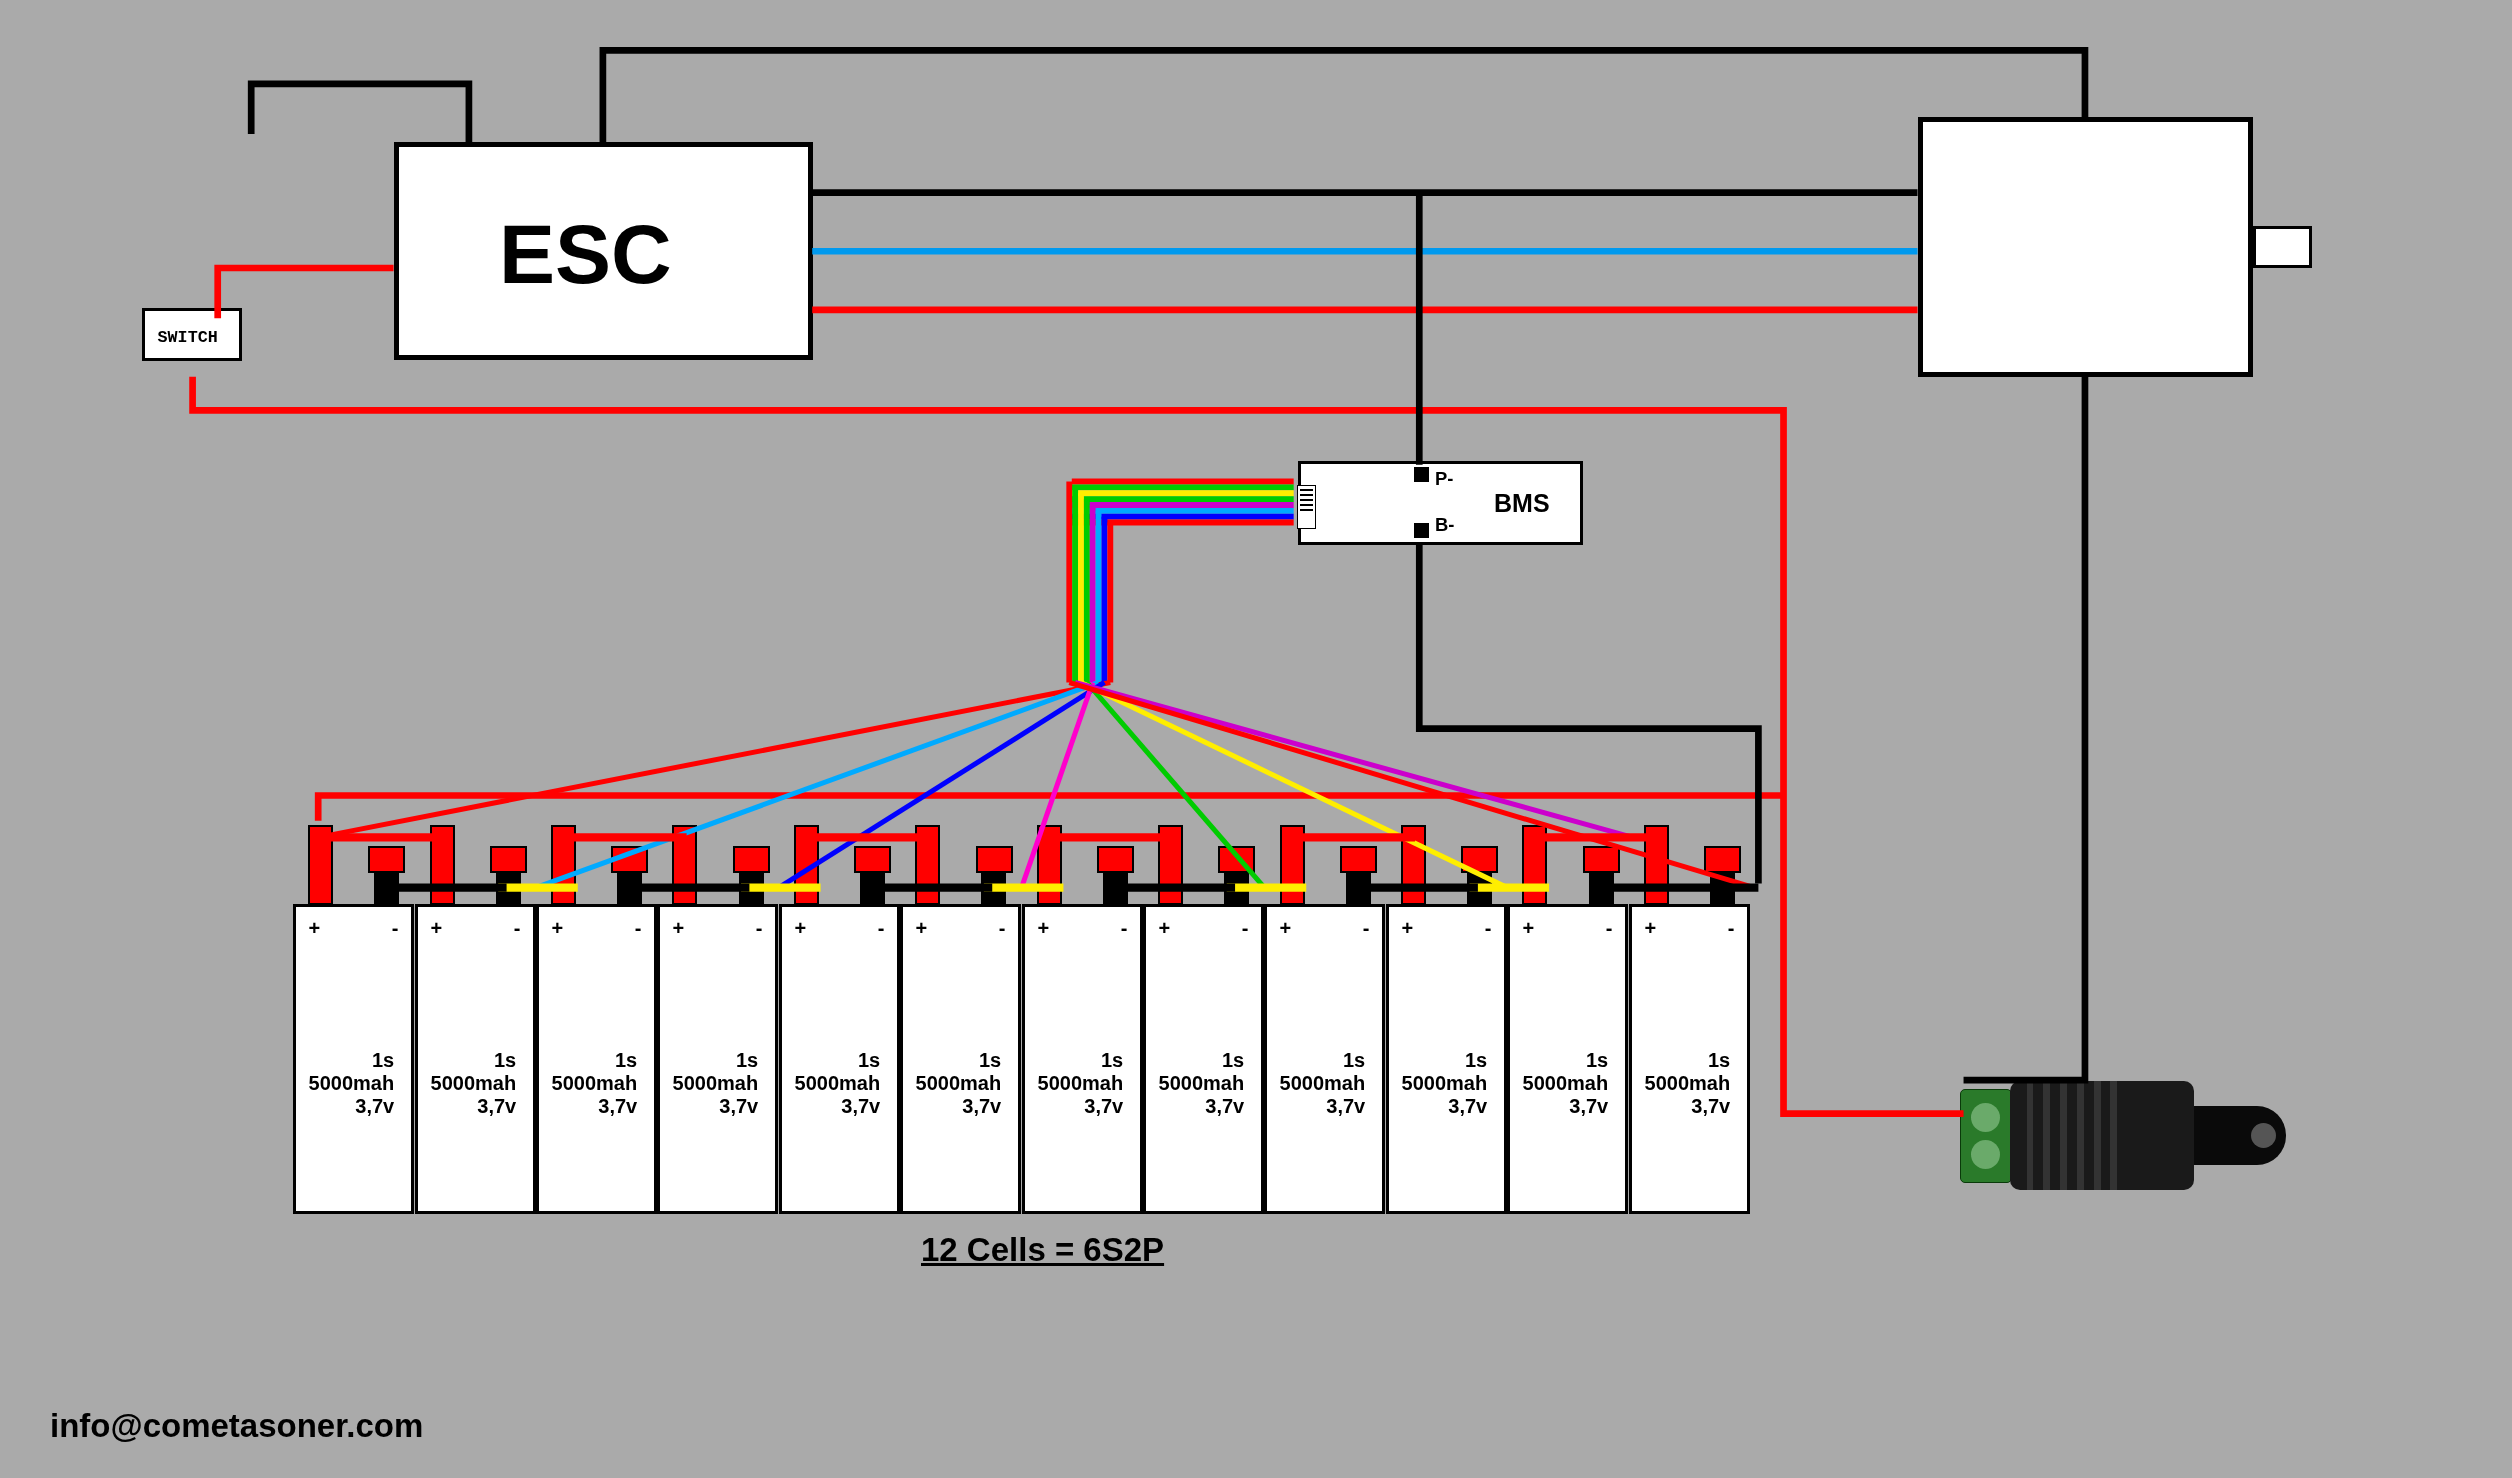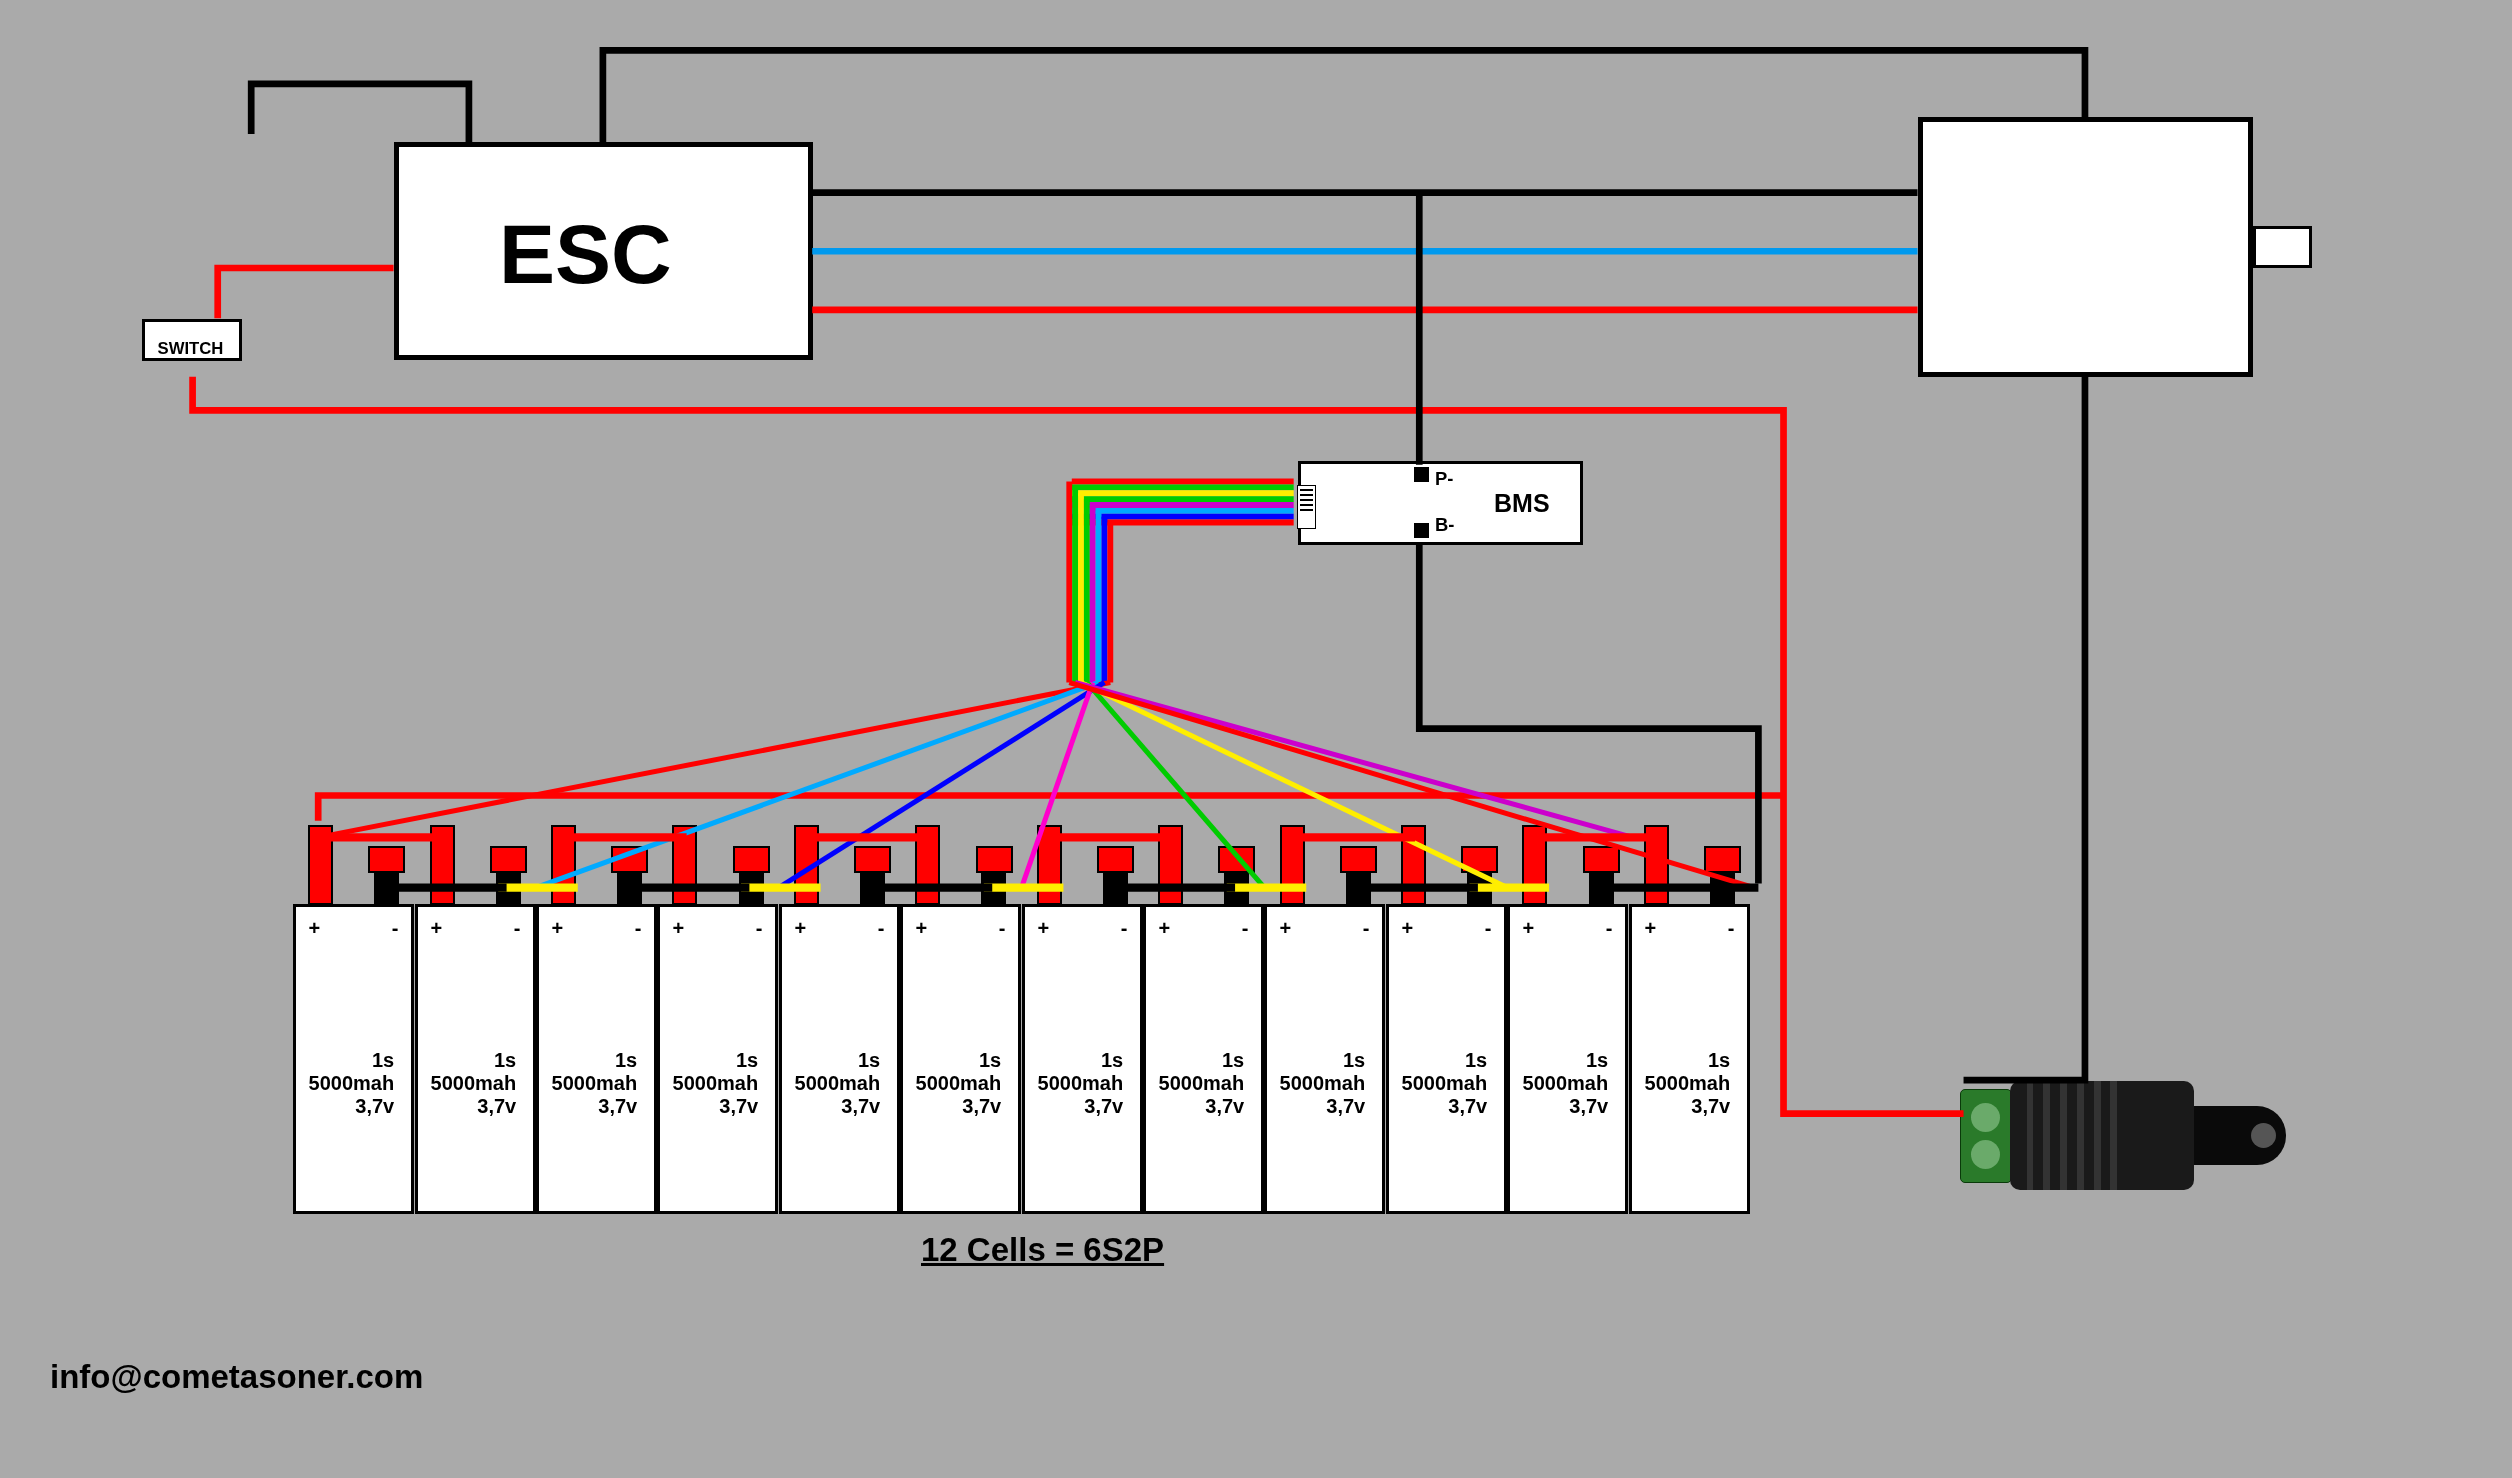--- a/index.html
+++ b/index.html
@@ -74,21 +74,21 @@
 <div id="stage" style="transform: scale(1);">
 
   <div class="block" style="left:394px; top:142px; width:419px; height:218px;">
     <div class="label" style="left:100px; top:59px; font-size:84px;">ESC</div>
   </div>
 
   <div class="block" style="left:1918px; top:117px; width:335px; height:260px;"></div>
 
   <div class="block" style="left:2253px; top:226px; width:59px; height:42px; border-width:3.3px;"></div>
 
-  <div class="block" style="left:142px; top:319px; width:100px; height:42px; border-width:3.3px;">
+  <div class="block" style="left:142px; top:308px; width:100px; height:53px; border-width:3.3px;font-family:Liberation Mono, monospace;">
     <div class="label" style="left:12.6px; top:16.7px; font-size:16.7px;">SWITCH</div>
   </div>
 
   <div class="block" style="left:1298px; top:461px; width:285px; height:84px; border-width:3.3px;">
     <div class="label" style="left:193px; top:25px; font-size:25px;">BMS</div>
     <div class="label" style="left:134px; top:4.2px; font-size:18.4px;">P-</div>
     <div class="label" style="left:134px; top:50px; font-size:18.4px;">B-</div>
 
     <div style="position:absolute; left:-4.2px; top:21px; width:16.7px; height:42px; background:#fff; border:1.7px solid #000;">
       <div style="width:13.4px;height:2.5px;background:#000;margin:2.5px 1.7px;"></div>
@@ -241,21 +241,21 @@
         </div>
         <div class="spec">1s<br>5000mah<br>3,7v</div>
       </div>
       <div class="terminal" style="left: 1644px; top: 825px; width: 25px; height: 80px;"></div>
       <div class="terminal neg" style="left: 1710px; top: 871px; width: 25px; height: 33px;"></div>
       <div class="terminal" style="left: 1704px; top: 846px; width: 37px; height: 27px;"></div>
     </div>
 
   <div class="label" style="left:921px; top:1231px; font-size:33px;text-decoration:underline;">12 Cells = 6S2P</div>
 
-  <div class="label" style="left:50px; top:1358px; font-size:33px;">info@cometasoner.com</div>
+  <div class="label" style="left:50px; top:1407px; font-size:33px;">info@cometasoner.com</div>
 
   <svg class="wires" viewBox="0 0 3000 1765">
 
     <polyline points="720,170 720,60 2490,60 2490,140" fill="none" stroke="#000" stroke-width="8"></polyline>
 
     <line x1="970" y1="230" x2="2290" y2="230" stroke="#000" stroke-width="8"></line>
 
     <line x1="970" y1="300" x2="2290" y2="300" stroke="#0099ee" stroke-width="8"></line>
 
     <line x1="970" y1="370" x2="2290" y2="370" stroke="#ff0000" stroke-width="8"></line>

